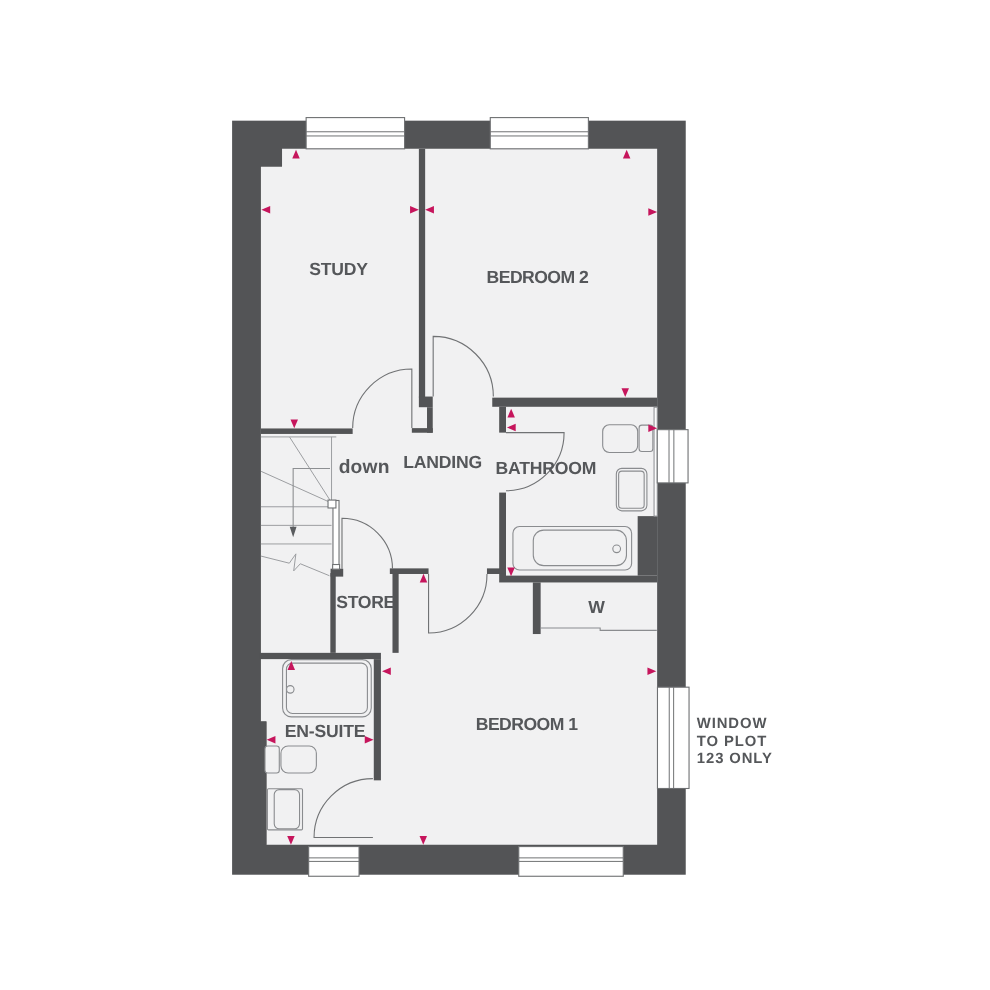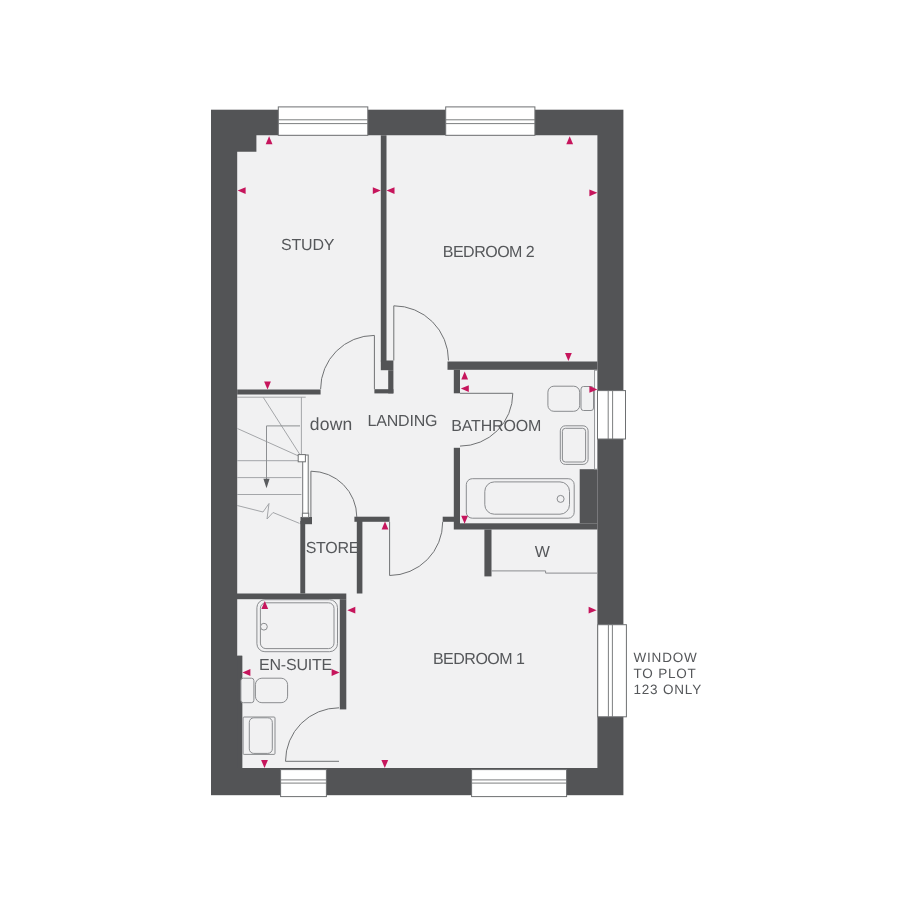--- a/index.html
+++ b/index.html
@@ -1,16 +1,16 @@
 <!DOCTYPE html>
 <html><head>
 <meta charset="utf-8">
 <style>
   html,body{margin:0;padding:0;background:#ffffff;}
-  .wrap{width:900px;height:868px;position:relative;}
+  .wrap{width:900px;height:868px;position:relative;font-weight:bold;}
   text{font-family:"Liberation Sans",sans-serif;fill:#55575a;-webkit-font-smoothing:antialiased;text-rendering:geometricPrecision;}
 </style>
 </head>
 <body>
 <div class="wrap">
 <svg width="900" height="900" viewBox="0 0 900 900">
   <rect x="0" y="0" width="900" height="900" fill="#ffffff"></rect>
 
   <rect x="211" y="109.7" width="412.4" height="685.5" fill="#535456"></rect>
 

